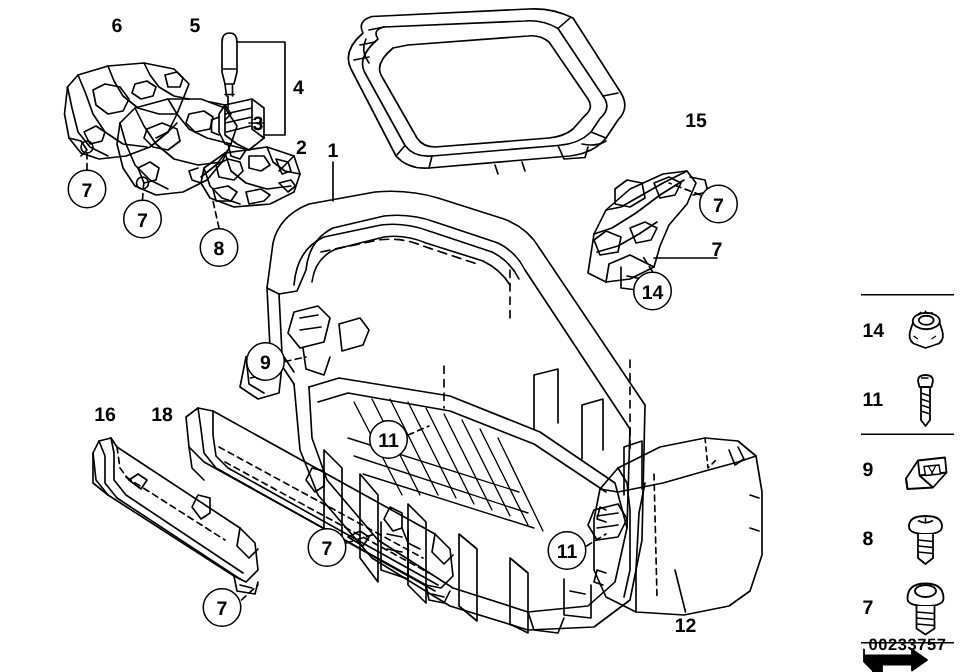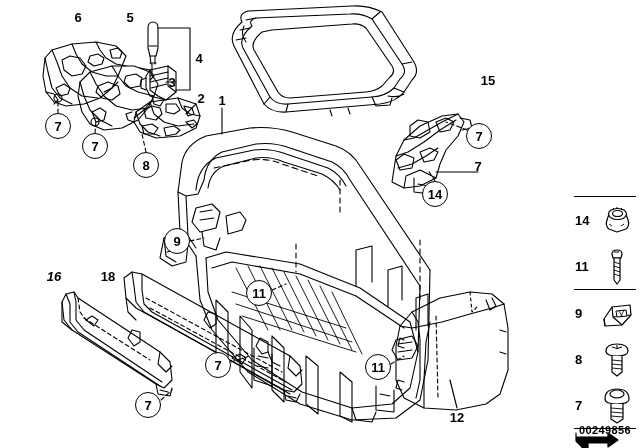--- a/index.html
+++ b/index.html
@@ -360,23 +360,23 @@
 
     </g>
   </svg>
 
   <div class="lbl" style="left:78px;  top:17px;">6</div>
   <div class="lbl" style="left:130px; top:17px;">5</div>
   <div class="lbl" style="left:199px; top:58px;">4</div>
   <div class="lbl" style="left:172px; top:82px;">3</div>
   <div class="lbl" style="left:201px; top:98px;">2</div>
   <div class="lbl" style="left:222px; top:100px;">1</div>
-  <div class="lbl" style="left:488px; top:80px;">15</div>
+  <div class="lbl" style="left:464px; top:80px;">15</div>
   <div class="lbl" style="left:478px; top:166px;">7</div>
-  <div class="lbl" style="left:54px;  top:276px;font-style:italic;">16</div>
+  <div class="lbl" style="left:70px;  top:276px;">16</div>
   <div class="lbl" style="left:108px; top:276px;">18</div>
   <div class="lbl" style="left:457px; top:417px;">12</div>
 
   <div class="bubble" style="left:58px;  top:126px;">
       <span>7</span>
     </div>
   <div class="bubble" style="left:95px;  top:146px;">
       <span>7</span>
     </div>
   <div class="bubble" style="left:146px; top:165px;">
@@ -479,15 +479,15 @@
     <div id="legend-arrow-box">
       <svg viewBox="0 0 60 30" preserveAspectRatio="none">
         <g fill="#000" stroke="#000" stroke-width="1.2" stroke-linejoin="round">
           <path d="M2 2 L2 10 L8 16 L8 24 L52 24 L56 20 L14 20 L14 12 L34 12 L34 16 L44 9 L34 2 L34 6 L2 6 Z"></path>
         </g>
       </svg>
     </div>
 
   </div>
 
-  <div id="part-number">00249856</div>
+  <div id="part-number">00233757</div>
 
 </div>
 
 </body></html>

